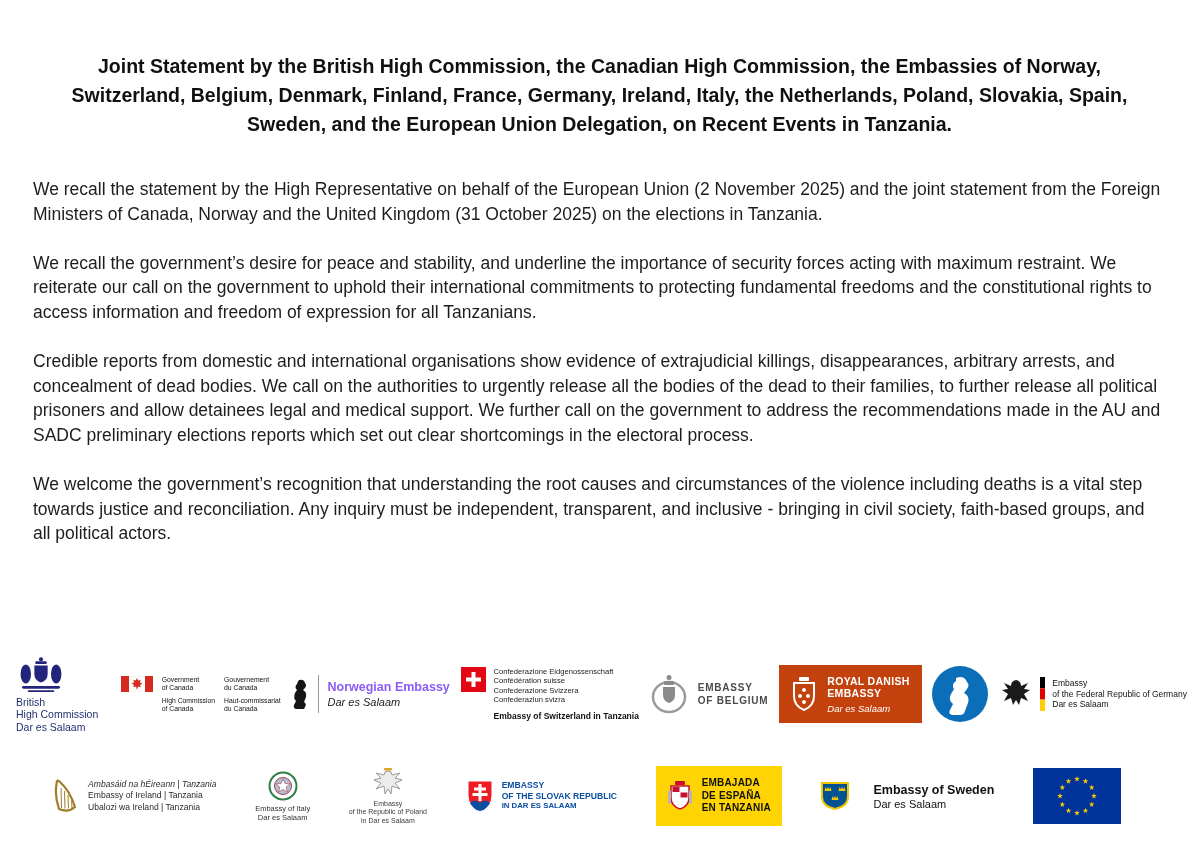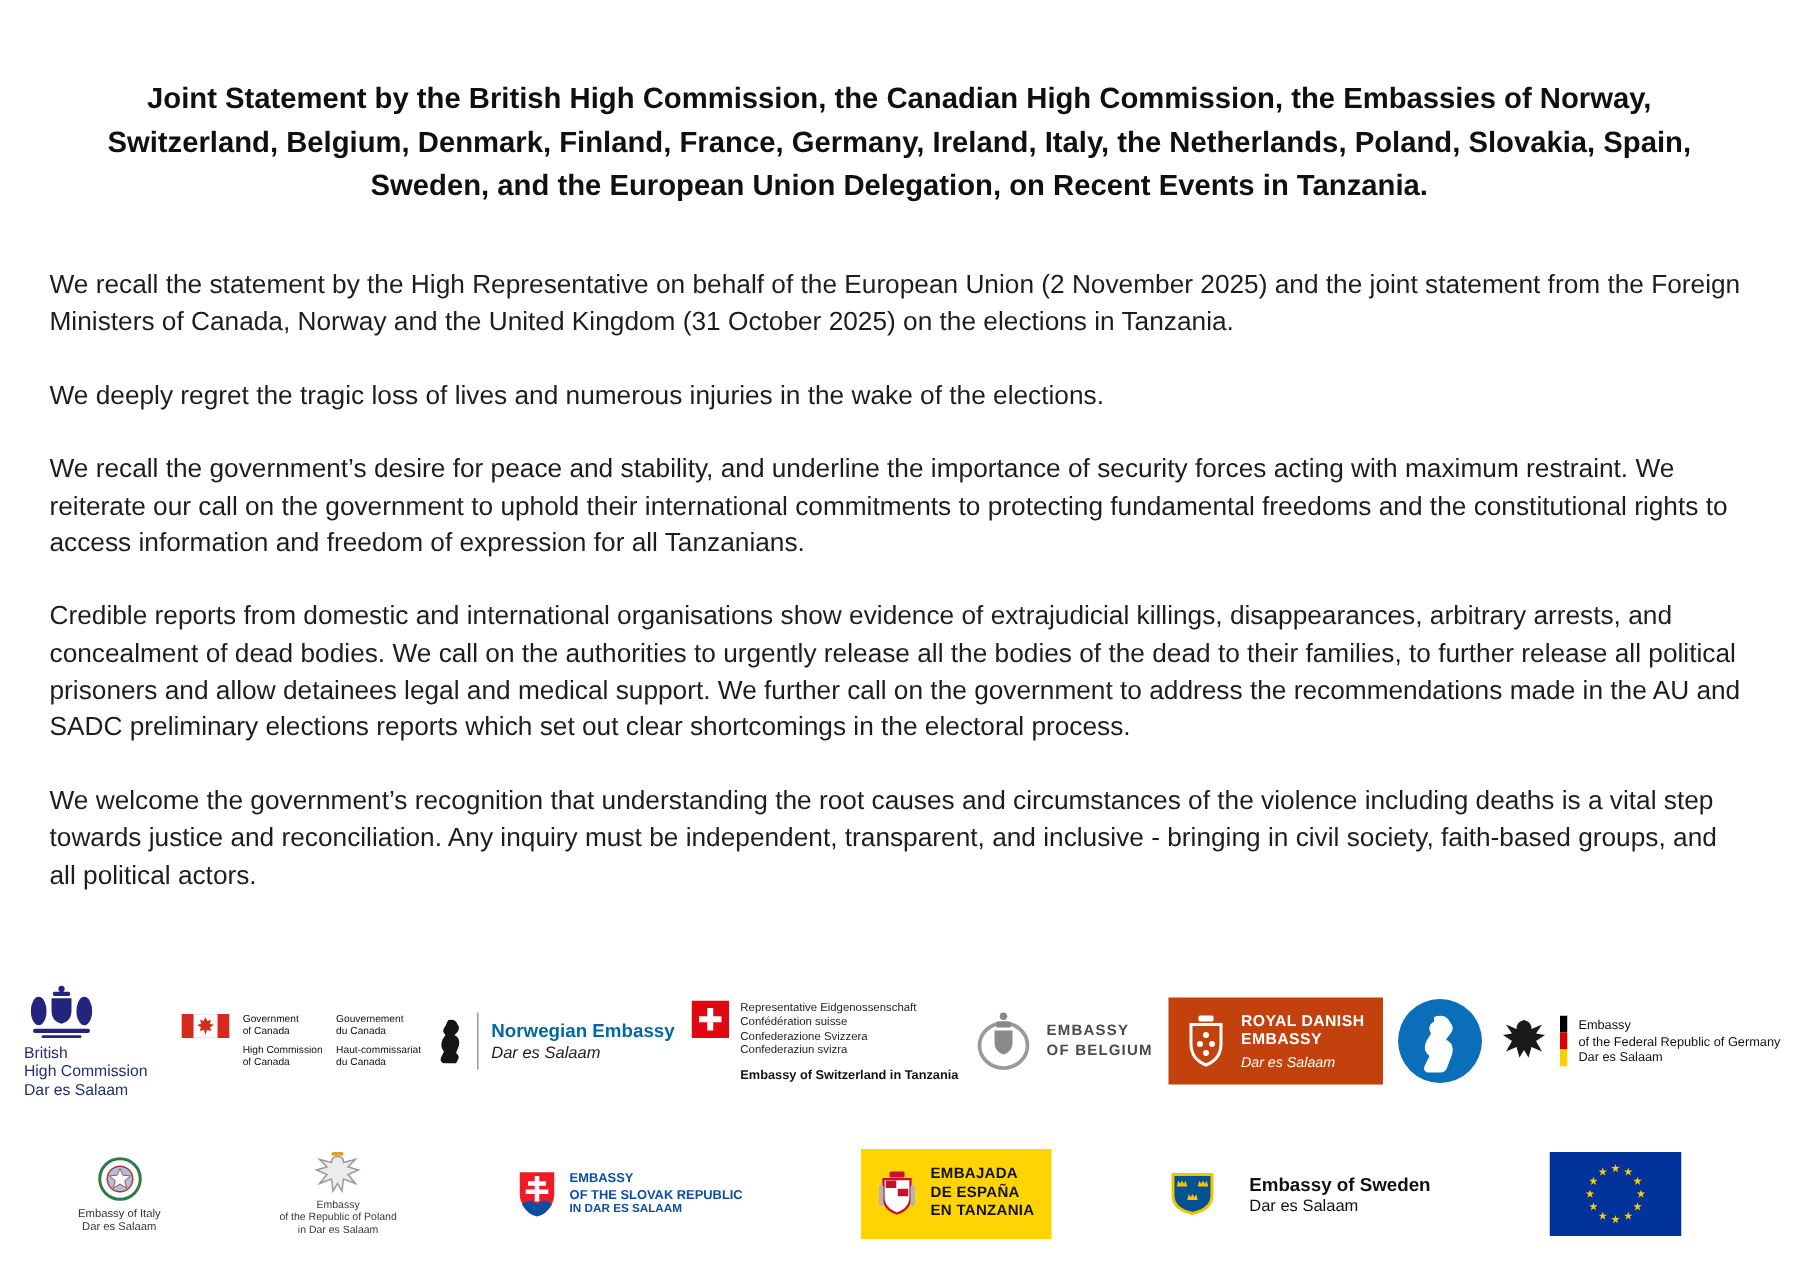--- a/index.html
+++ b/index.html
@@ -23,21 +23,21 @@
   .uk-text { font-size:10.5px; line-height:12.5px; color:#23306e; font-weight:500; }
 
   
   .ca { gap:9px; align-items:flex-start; }
   .ca-col { font-size:6.8px; line-height:8px; color:#111; }
   .ca-group + .ca-group { margin-top:5px; }
 
   
   .no { gap:9px; }
   .no-divider { width:1px; height:38px; background:#9a9a9a; }
-  .no-name { font-size:12.5px; font-weight:700; color:#0369a1; }
+  .no-name { font-size:12.5px; font-weight:700; color:#8b5cf6; }
   .no-city { font-size:11px; font-style:italic; margin-top:2px; color:#222; }
 
   
   .ch { gap:8px; align-items:flex-start; }
   .ch-lines { font-size:7.6px; line-height:9.2px; color:#222; }
   .ch-embassy { font-size:8.5px; font-weight:700; margin-top:7px; color:#111; }
 
   
   .be { gap:10px; }
   .be-text { font-size:10px; font-weight:700; color:#4a4a4a; letter-spacing:0.8px; line-height:13px; }
@@ -91,21 +91,20 @@
 </style>
 </head>
 <body>
 
 <div>
 
   <h1 class="title">Joint Statement by the British High Commission, the Canadian High Commission, the Embassies of Norway, Switzerland, Belgium, Denmark, Finland, France, Germany, Ireland, Italy, the Netherlands, Poland, Slovakia, Spain, Sweden, and the European Union Delegation, on Recent Events in Tanzania.</h1>
 
   <div class="bodytext">
     <p>We recall the statement by the High Representative on behalf of the European Union (2 November 2025) and the joint statement from the Foreign Ministers of Canada, Norway and the United Kingdom (31 October 2025) on the elections in Tanzania.</p>
-    <p>We deeply regret the tragic loss of lives and numerous injuries in the wake of the elections.</p>
     <p>We recall the government’s desire for peace and stability, and underline the importance of security forces acting with maximum restraint. We reiterate our call on the government to uphold their international commitments to protecting fundamental freedoms and the constitutional rights to access information and freedom of expression for all Tanzanians.</p>
     <p>Credible reports from domestic and international organisations show evidence of extrajudicial killings, disappearances, arbitrary arrests, and concealment of dead bodies. We call on the authorities to urgently release all the bodies of the dead to their families, to further release all political prisoners and allow detainees legal and medical support. We further call on the government to address the recommendations made in the AU and SADC preliminary elections reports which set out clear shortcomings in the electoral process.</p>
     <p>We welcome the government’s recognition that understanding the root causes and circumstances of the violence including deaths is a vital step towards justice and reconciliation. Any inquiry must be independent, transparent, and inclusive - bringing in civil society, faith-based groups, and all political actors.</p>
   </div>
 
   <div class="logo-row row1">
 
     <div class="logo uk">
       <svg width="50" height="38" viewBox="0 0 52 40">
         <g fill="#23257d">
@@ -166,21 +165,21 @@
     </div>
 
     <div class="logo ch">
       <svg width="25" height="25" viewBox="0 0 25 25">
         <rect width="25" height="25" fill="#e30613"></rect>
         <rect x="10.5" y="5" width="4" height="15" fill="#ffffff"></rect>
         <rect x="5" y="10.5" width="15" height="4" fill="#ffffff"></rect>
       </svg>
       <div>
         <div class="ch-lines">
-          <div>Representative Eidgenossenschaft</div>
+          <div>Confederazione Eidgenossenschaft</div>
           <div>Confédération suisse</div>
           <div>Confederazione Svizzera</div>
           <div>Confederaziun svizra</div>
         </div>
         <div class="ch-embassy">Embassy of Switzerland in Tanzania</div>
       </div>
     </div>
 
     <div class="logo be">
       <svg width="38" height="42" viewBox="0 0 38 42">
@@ -232,20 +231,36 @@
         <div>Embassy</div>
         <div>of the Federal Republic of Germany</div>
         <div>Dar es Salaam</div>
       </div>
     </div>
 
   </div>
 
   <div class="logo-row row2">
 
+    <div class="logo ie">
+      <svg width="26" height="34" viewBox="0 0 26 34">
+        <path d="M5 2 Q2 16 7 30 Q16 34 23 28 Q18 12 8 3 Q6 1 5 2 Z" fill="none" stroke="#a07c28" stroke-width="2.2"></path>
+        <g stroke="#a07c28" stroke-width="1">
+          <line x1="9" y1="9" x2="9.5" y2="29"></line>
+          <line x1="12.5" y1="12" x2="13" y2="29.5"></line>
+          <line x1="16" y1="16" x2="16.5" y2="29.5"></line>
+          <line x1="19.5" y1="20" x2="20" y2="29"></line>
+        </g>
+      </svg>
+      <div class="ie-text">
+        <div class="ie-l1">Ambasáid na hÉireann | Tanzania</div>
+        <div>Embassy of Ireland | Tanzania</div>
+        <div>Ubalozi wa Ireland | Tanzania</div>
+      </div>
+    </div>
 
     <div class="logo it">
       <svg width="30" height="30" viewBox="0 0 30 30">
         <circle cx="15" cy="15" r="13.5" fill="#ffffff" stroke="#2e7d46" stroke-width="2"></circle>
         <circle cx="15" cy="15" r="8.5" fill="#aac3dd" stroke="#b03a3a" stroke-width="1"></circle>
         <path d="M15 8 l2 4.5 5 0.4 -3.8 3.2 1.2 4.9 -4.4 -2.6 -4.4 2.6 1.2 -4.9 -3.8 -3.2 5 -0.4 z" fill="#ffffff" stroke="#b03a3a" stroke-width="0.6"></path>
       </svg>
       <div class="it-text">
         <div>Embassy of Italy</div>
         <div>Dar es Salaam</div>

